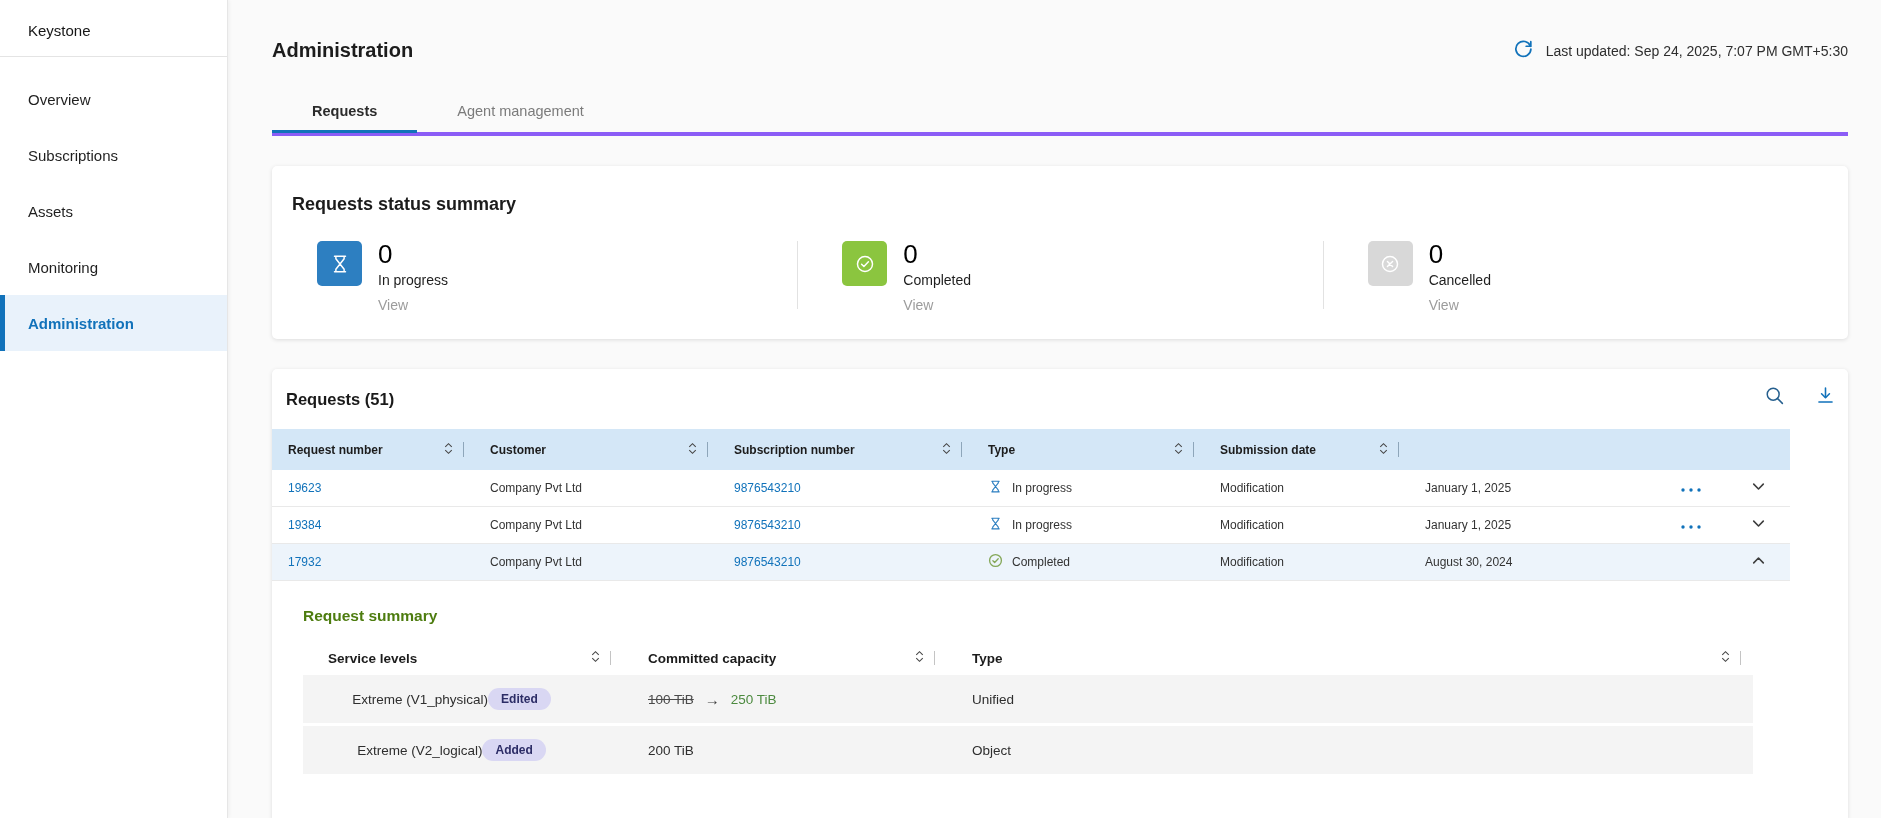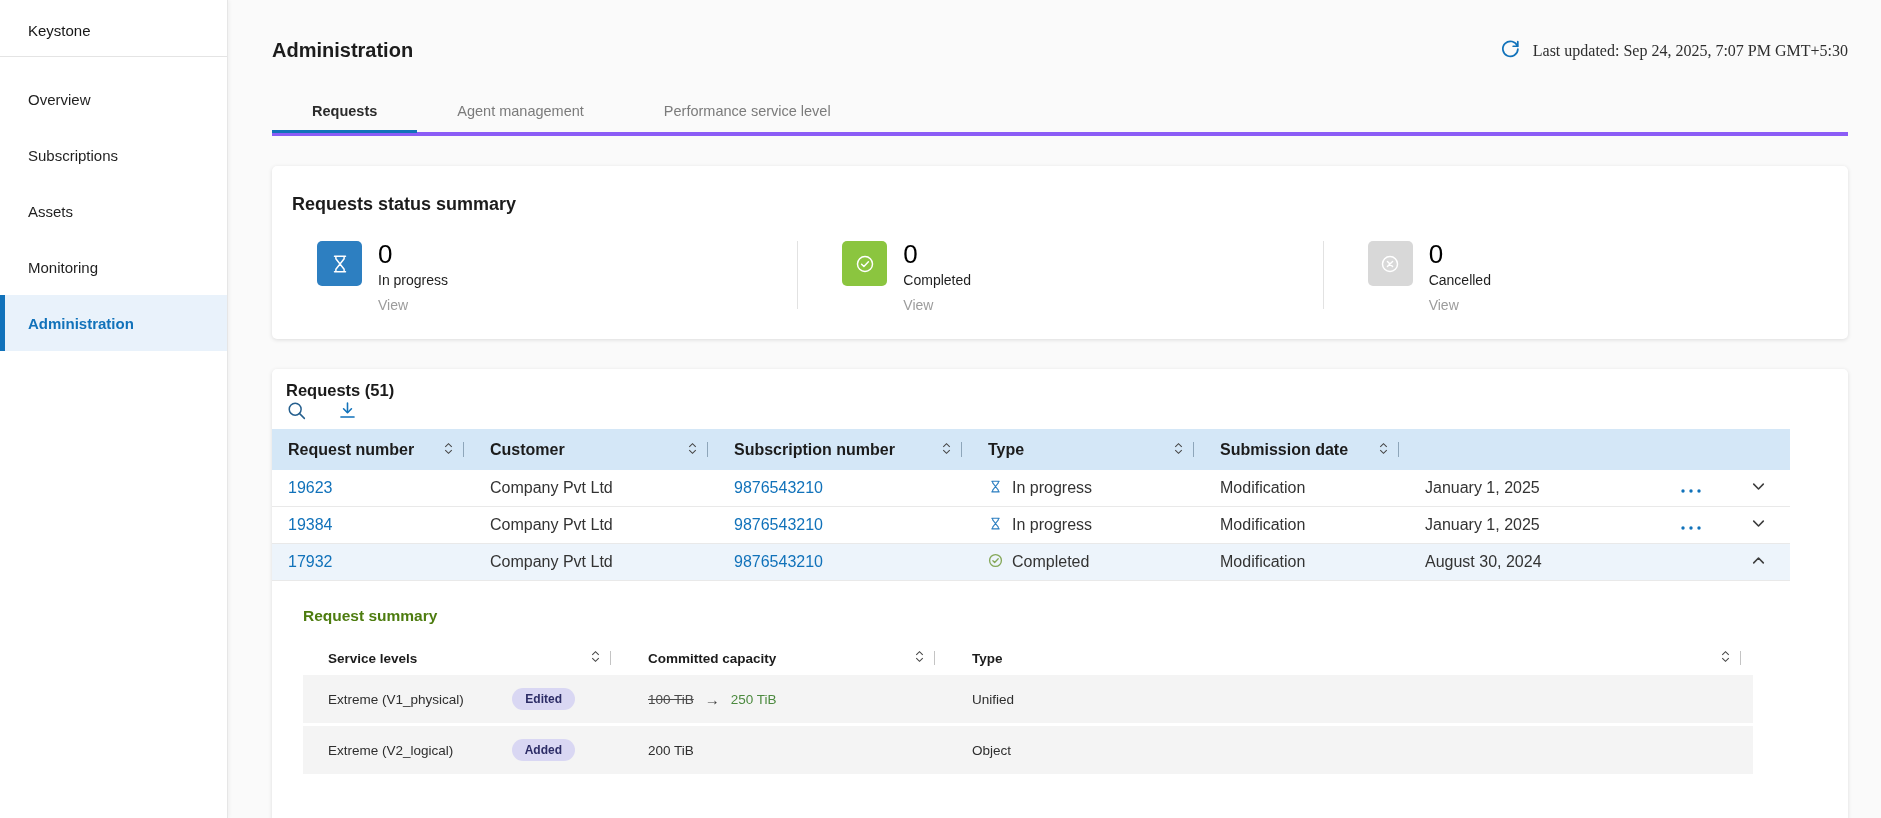--- a/index.html
+++ b/index.html
@@ -27,21 +27,21 @@
   .nav-item.active {
     background:#e9f2fb; border-left-color:#1172ba;
     color:#1172ba; font-weight:700;
   }
 
   
   .main { position:absolute; left:228px; right:0; top:0; bottom:0; padding:0 33px 0 44px; }
 
   .page-header { margin-top:38px; display:flex; align-items:center; justify-content:space-between; }
   .page-title { font-size:20px; font-weight:600; color:#1c1c1c; }
-  .updated-wrap { display:flex; align-items:center; gap:12px; font-size:16px; color:#2e2e2e;font-family:Liberation Serif, serif; }
+  .updated-wrap { display:flex; align-items:center; gap:12px; font-size:14px; color:#2e2e2e; }
   .icon-btn { background:none; border:none; padding:0; cursor:pointer; display:flex; align-items:center; }
 
   .tabs { margin-top:30px; display:flex; border-bottom:4px solid #8b5cf6; }
   .tab { padding:10px 40px 13px; font-size:14.5px; color:#7b7b7b; position:relative; cursor:pointer; }
   .tab.active { color:#2b2b2b; font-weight:600; }
   .tab.active::after { content:""; position:absolute; left:0; right:0; bottom:-1px; height:3px; background:#1172ba; }
 
   
   .status-card {
     margin-top:30px; background:#fff; border-radius:5px;
@@ -54,25 +54,25 @@
   .tile-icon { width:45px; height:45px; border-radius:5px; display:flex; align-items:center; justify-content:center; flex:0 0 45px; }
   .tile-count { font-size:26px; line-height:1.05; color:#000; }
   .tile-label { font-size:14px; color:#1e1e1e; margin-top:4px; }
   .tile-view { font-size:14px; color:#9c9c9c; margin-top:9px; cursor:pointer; }
 
   
   .requests-card {
     margin-top:30px; background:#fff; border-radius:5px 5px 0 0;
     box-shadow:0 1px 4px rgba(0,0,0,0.12); padding:12px 0 0; min-height:450px;
   }
-  .requests-head { display:flex; align-items:flex-start; justify-content:space-between; padding:0 12px 0 14px; height:28px;flex-direction:column; }
+  .requests-head { display:flex; align-items:flex-end; justify-content:space-between; padding:0 12px 0 14px; height:28px; }
   .requests-title { font-size:16.5px; font-weight:700; color:#1a1a1a; }
   .head-icons { display:flex; align-items:center; gap:30px; }
 
-  .table { margin-top:20px; width:1518px; font-size:16px; }
+  .table { margin-top:20px; width:1518px; font-size:12px; }
   .thead, .trow {
     display:grid;
     grid-template-columns:202px 244px 254px 232px 205px 247px 70px 64px;
     align-items:center;
   }
   .thead { background:#d4e7f7; height:41px; }
   .th { display:flex; align-items:center; height:100%; padding:0 10px 0 16px; font-weight:600; color:#1c1c1c; }
   .hgroup { margin-left:auto; display:flex; align-items:center; gap:8px; }
   .col-div { width:1px; height:15px; background:#8ea6ba; }
   .trow { height:37px; border-bottom:1px solid #e9e9e9; background:#fff; }
@@ -85,21 +85,21 @@
   
   .detail-panel { background:#fff; padding:26px 0 0 31px; }
   .detail-title { font-size:15.5px; font-weight:700; color:#4d7c0f; }
   .subtable { margin-top:16px; width:1450px; font-size:13.5px; }
   .sub-head, .sub-row { display:grid; grid-template-columns:320px 324px 1fr; align-items:center; }
   .sub-head { height:34px; }
   .sub-th { display:flex; align-items:center; padding:0 12px 0 25px; font-weight:600; color:#1c1c1c; }
   .sub-div { width:1px; height:14px; background:#c4c4c4; }
   .sub-row { height:48px; background:#f4f4f4; margin-bottom:3px; color:#2e2e2e; }
   .sub-td { padding-left:25px; display:flex; align-items:center; }
-  .sub-td.sl { padding-right:48px; justify-content:space-between; }
+  .sub-td.sl { padding-right:48px; justify-content:center; }
   .badge {
     background:#d9d7f3; color:#2c2c66; font-size:12px; font-weight:700;
     padding:4px 13px; border-radius:11px; white-space:nowrap;
   }
   .old-cap { color:#4a4a4a; text-decoration:line-through; }
   .cap-arrow { margin:0 11px; color:#3c3c3c; font-size:15px; }
   .new-cap { color:#4c8a3f; }
 </style>
 </head>
 <body>
@@ -129,21 +129,20 @@
           </svg>
         </span>
       </button>
       <span>Last updated: Sep 24, 2025, 7:07 PM GMT+5:30</span>
     </div>
   </div>
 
   <div class="tabs">
     <div class="tab active">Requests</div>
     <div class="tab">Agent management</div>
-    <div class="tab">Performance service level</div>
   </div>
 
   <section class="status-card">
     <div class="card-title">Requests status summary</div>
     <div class="tiles">
 
       <div class="tile">
         <div class="tile-icon" style="background:#2d7fc1;">
           <svg width="22" height="22" viewBox="0 0 24 24" fill="none" stroke="#fff" stroke-width="1.6" stroke-linecap="round" stroke-linejoin="round">
             <path d="M6 3.5h12M6 20.5h12M7.5 3.5v2.8L12 12l4.5-5.7V3.5M7.5 20.5v-2.8L12 12l4.5 5.7v2.8"></path>

